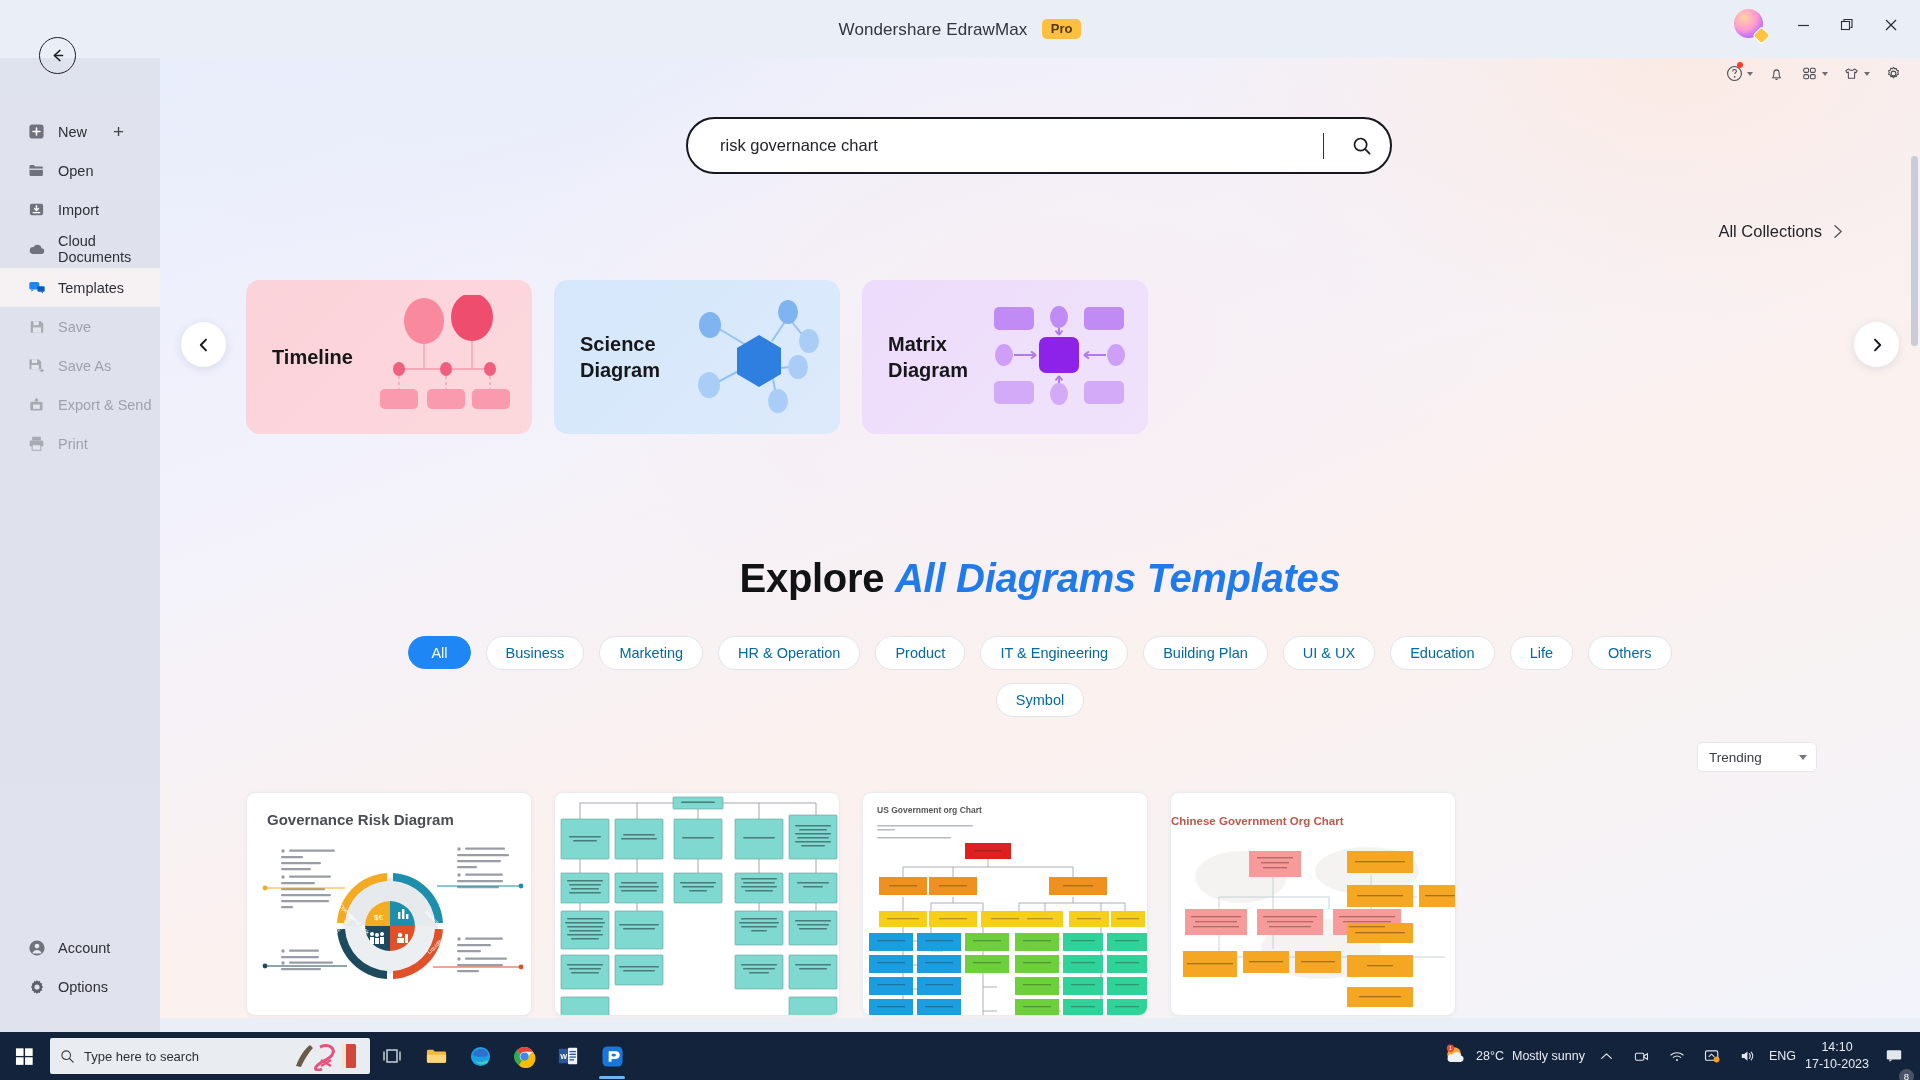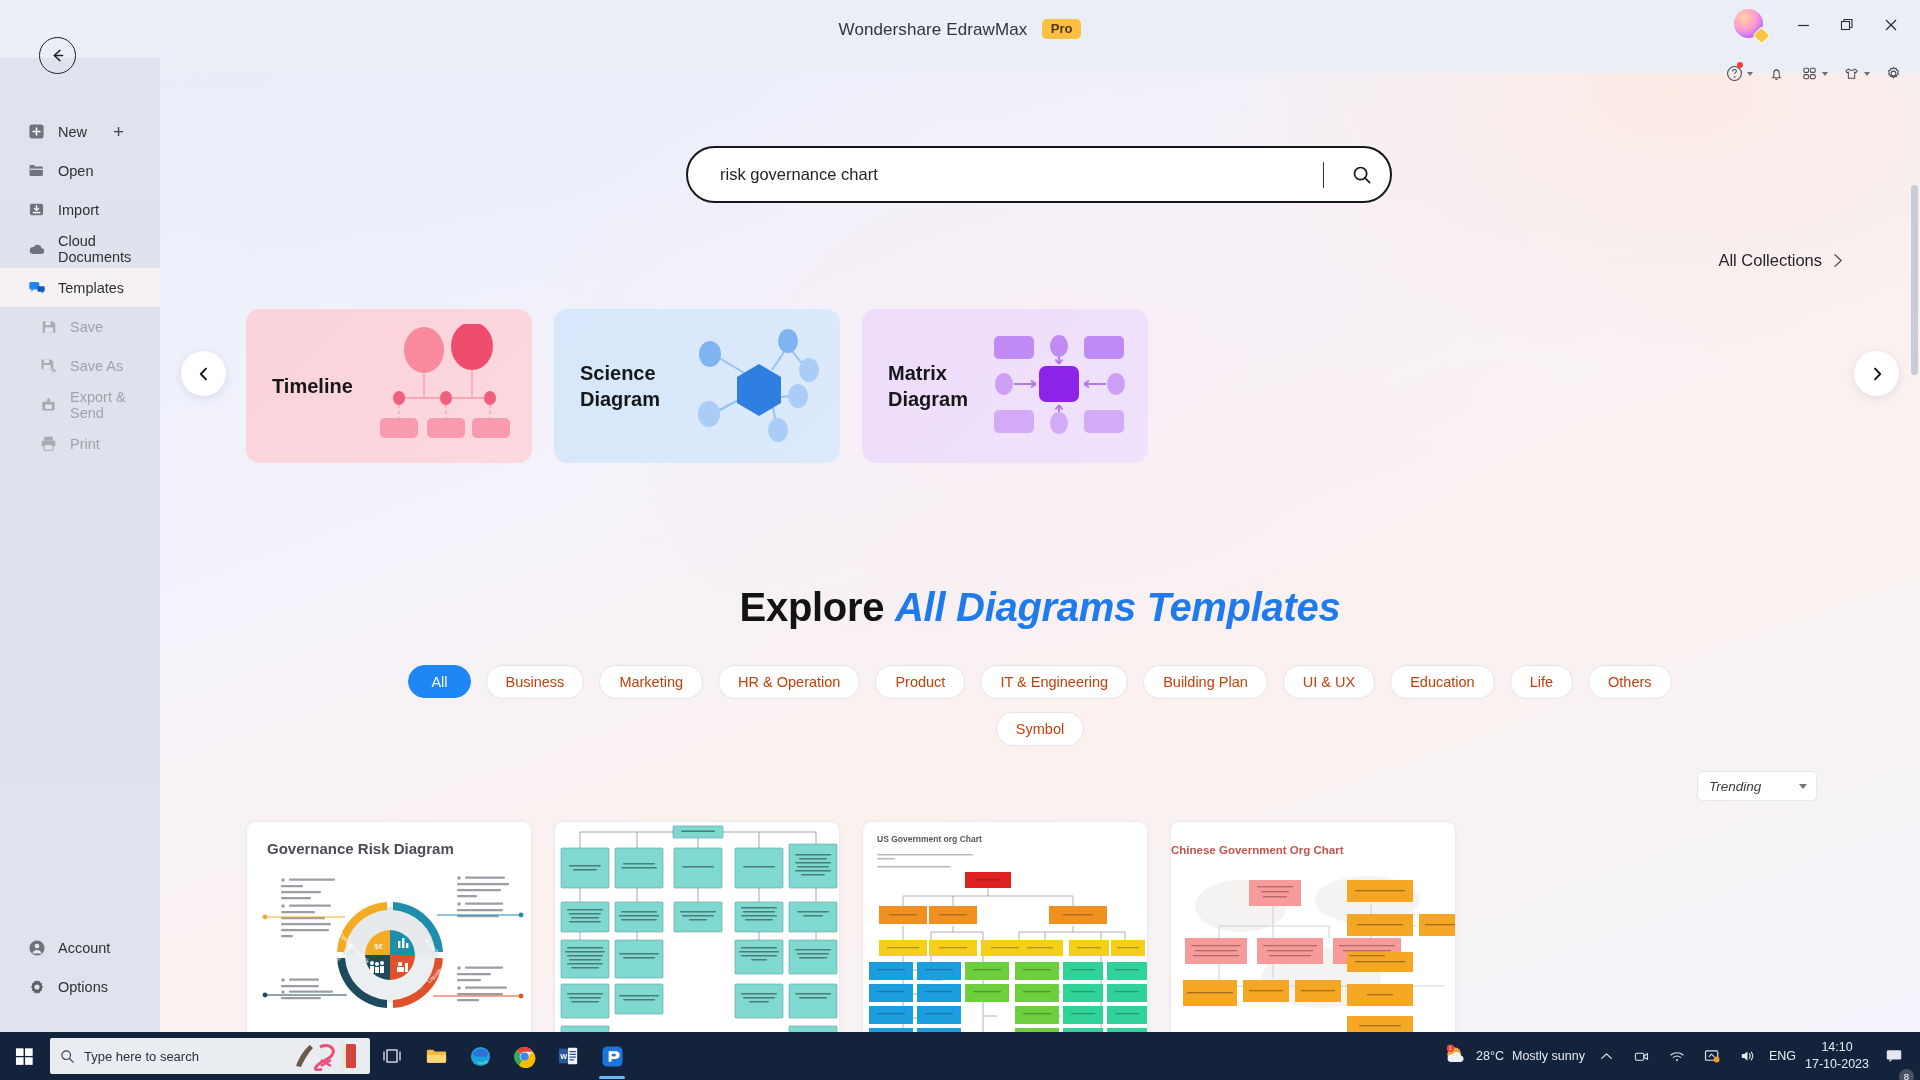--- a/index.html
+++ b/index.html
@@ -91,30 +91,30 @@
     padding-top: 112px;
     z-index: 30;
   }
   .side-item {
     height: 39px; display: flex; align-items: center;
     padding-left: 27px; gap: 12px;
     font-size: 14.5px; color: #2e3036;
     cursor: pointer; position: relative;
   }
   .side-item .s-ico { width: 19px; height: 19px; flex: 0 0 19px; display:flex; align-items:center; justify-content:center; }
-  .side-item.disabled { color: #9fa2ab; margin-left: 12px; }
+  .side-item.disabled { color: #9fa2ab; }
   .side-item.active { background: #f6f2f4; }
   .side-item .plus {
     position: absolute; right: 36px; font-size: 19px; color: #45474e; font-weight: 300; line-height: 1;
   }
   .side-bottom { position: absolute; bottom: 26px; left: 0; width: 100%; }
 
   
   .main {
-    position: absolute; left: 160px; top: 73px;
+    position: absolute; left: 160px; top: 44px;
     width: 1760px; height: 974px;
     overflow: hidden;
     background:
       radial-gradient(900px 420px at 14% -4%, #e9ecf9 0%, rgba(233,236,249,0) 62%),
       radial-gradient(820px 460px at 86% 2%, #fbeae4 0%, rgba(251,234,228,0) 60%),
       radial-gradient(760px 520px at 50% 30%, #f7eef4 0%, rgba(247,238,244,0) 70%),
       linear-gradient(160deg, #e8eefc 0%, #f3f2fb 32%, #fbf1ee 60%, #f2f4fb 100%);
   }
   .main-scroll { position: relative; width: 1760px; height: 974px; }
 
@@ -188,33 +188,33 @@
   
   .chips {
     position: absolute; top: 592px; width: 1760px;
     display: flex; flex-wrap: wrap; justify-content: center;
     gap: 13px 15px; padding: 0 240px;
   }
   .chip {
     height: 33px; padding: 16px 19px; border-radius: 17px;
     background: #fff; border: 1px solid #e2e4ea;
     display: flex; align-items: center;
-    font-size: 14.5px; color: #c2410c; cursor: pointer;
+    font-size: 14.5px; color: #0369a1; cursor: pointer;
     white-space: nowrap;
   }
   .chip.sel { background: #1f87f5; border-color: #1f87f5; color: #fff; padding: 0 22px; }
 
   
   .sortwrap { position: absolute; right: 103px; top: 698px; }
   .sortbox {
     width: 120px; height: 30px; border-radius: 5px;
     background: #fff; border: 1px solid #e6e7ec;
     display: flex; align-items: center; justify-content: space-between;
     padding: 0 9px 0 11px;
-    font-size: 13.5px; color: #3a3c42; cursor: pointer; font-style: italic;
+    font-size: 13.5px; color: #3a3c42; cursor: pointer;
   }
   .chev-d {
     width: 0; height: 0;
     border-left: 4.5px solid transparent; border-right: 4.5px solid transparent;
     border-top: 5.5px solid #74777f;
   }
 
   
   .tgrid {
     position: absolute; left: 86px; top: 748px;

